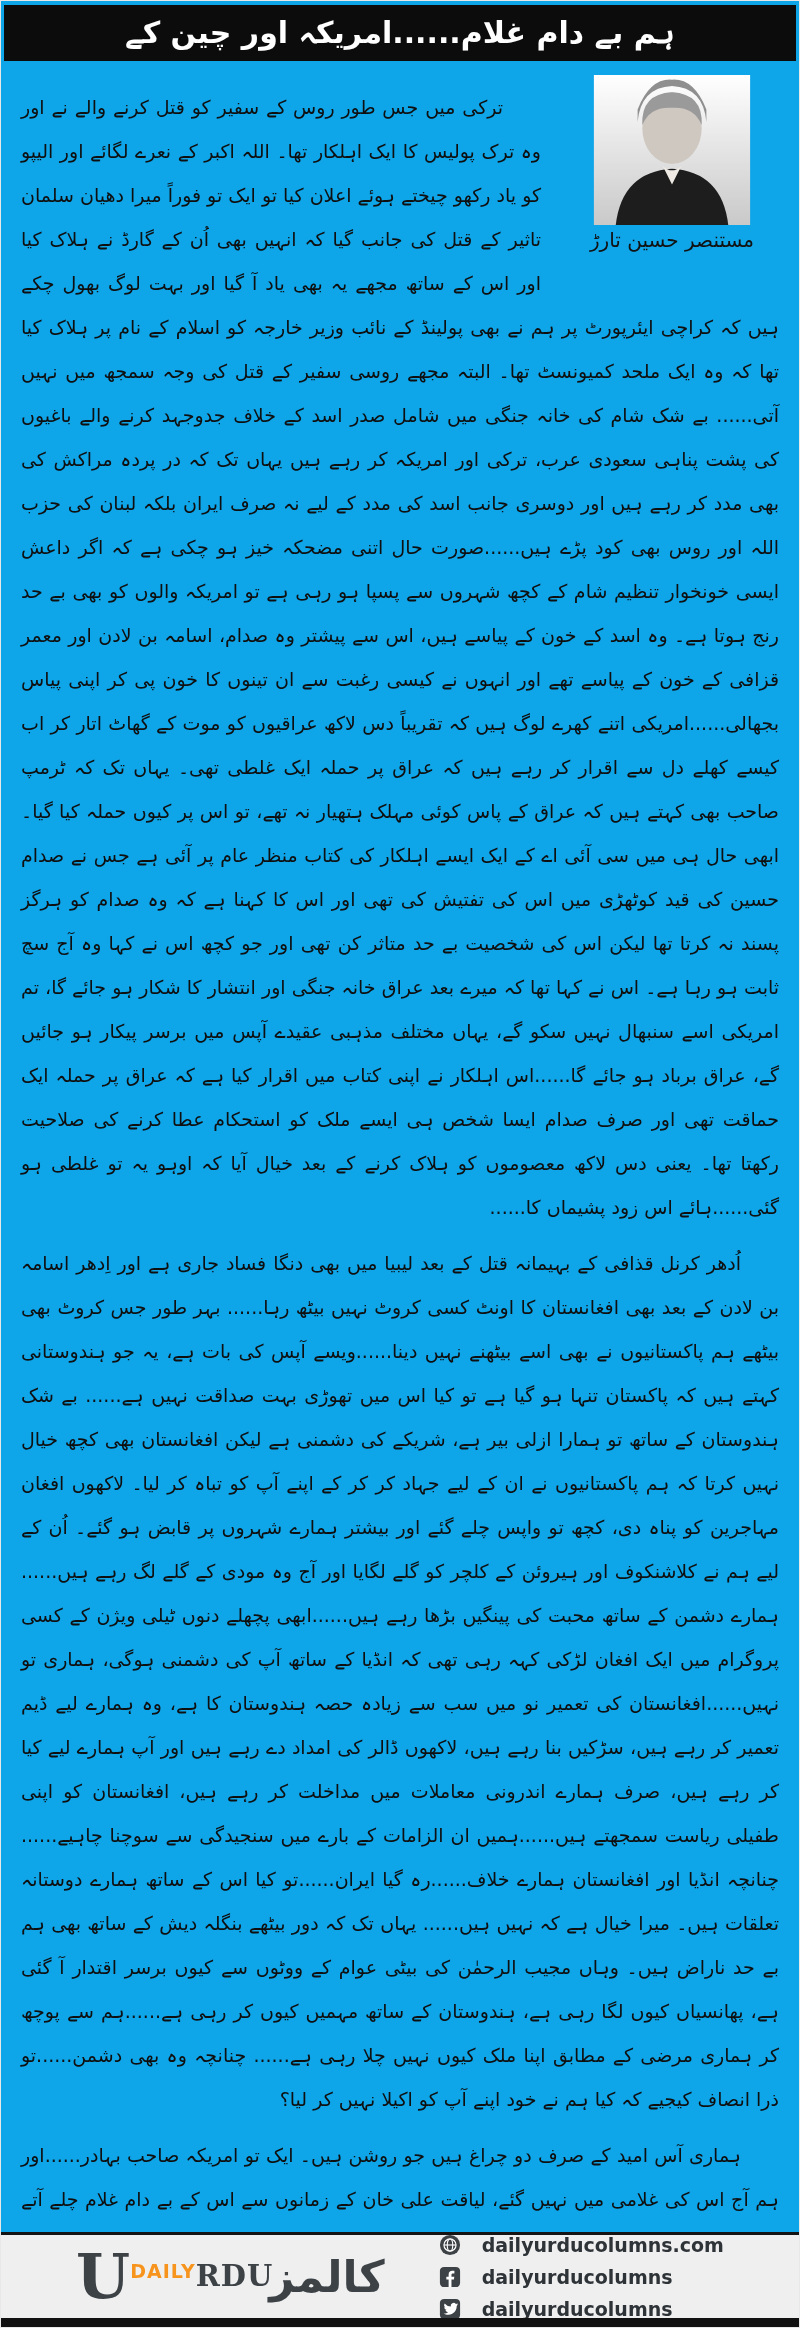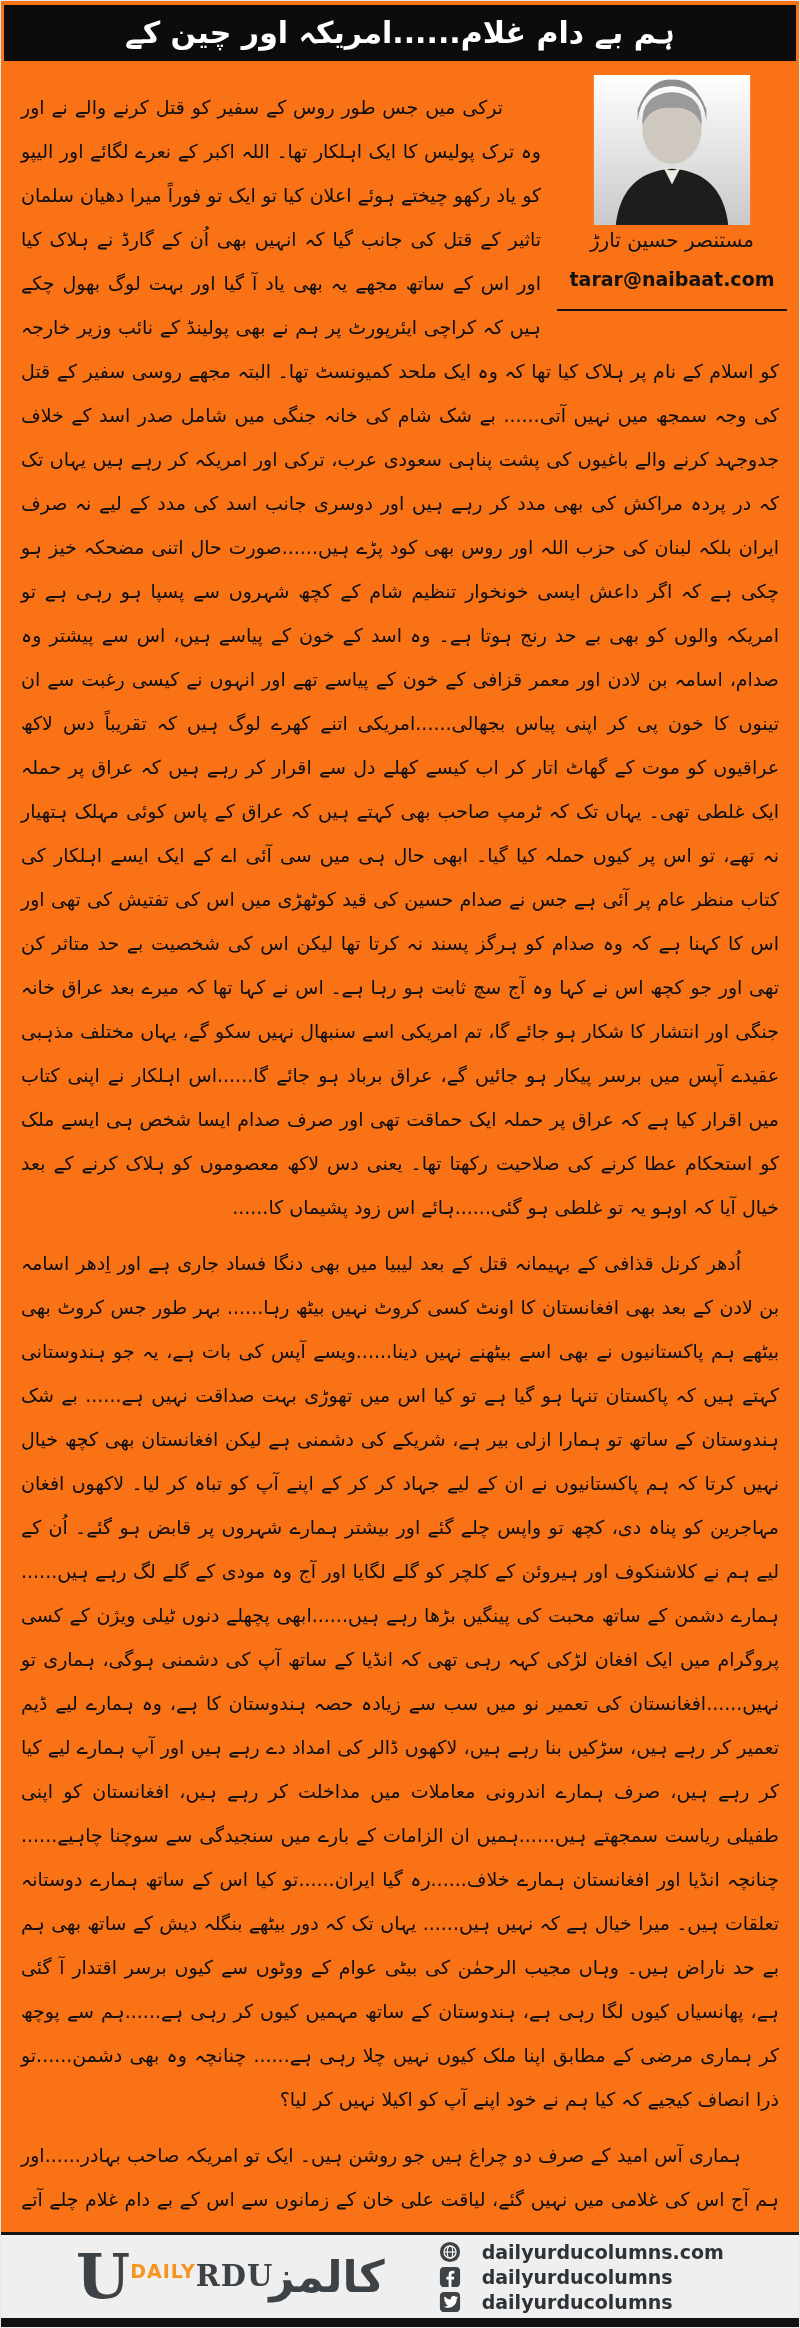--- a/index.html
+++ b/index.html
@@ -1,18 +1,18 @@
 <!DOCTYPE html>
 <html lang="ur"><head>
 <meta charset="utf-8">
 <style>
   * { margin:0; padding:0; box-sizing:border-box; }
   body { background:#ffffff; font-family:"DejaVu Sans", sans-serif; }
   .page{
-    width:800px; height:2328px; margin:0 auto; background:#f97316;
+    width:800px; height:2328px; margin:0 auto; background:#0ea5e9;
     display:flex; flex-direction:column; border:1px solid #e8e8e8;
   }
   
   .masthead{
     background:#0c0c0c; margin:4px 3px 0 3px; height:56px; flex:0 0 auto;
     display:flex; align-items:center; justify-content:center;
   }
   .masthead h1{
     color:#ffffff; font-size:30px; font-weight:bold; direction:rtl;
     letter-spacing:0; line-height:1;
@@ -44,21 +44,21 @@
   .logo-u{
     font-family:"DejaVu Serif", serif; font-weight:bold; font-size:62px;
     color:#3d4247; line-height:0.9;
   }
   .logo-stack{ display:inline-flex; margin-right:-4px; line-height:1; }
   .logo-daily{ color:#f7941e; font-size:19px; font-weight:bold; letter-spacing:1px; }
   .logo-rdu{ color:#3d4247; font-family:"DejaVu Serif", serif; font-size:29px; font-weight:bold; letter-spacing:1px; }
   .logo-urdu{ color:#3d4247; font-size:44px; font-weight:bold; margin-right:8px; direction:rtl; }
   .social{ list-style:none; }
   .social li{
-    display:flex; align-items:center; gap:21px; margin:3px 0;
+    display:flex; align-items:center; gap:21px; margin:10px 0;
     font-size:19px; font-weight:bold; color:#2e3338; cursor:pointer;
   }
   .badge{ width:22px; height:22px; display:inline-flex; }
   .badge svg{ width:22px; height:22px; display:block; }
   .bottom-bar{ flex:0 0 auto; height:9px; background:#111111; }
 </style>
 </head>
 <body>
 
 <div class="page">
@@ -80,21 +80,20 @@
           </defs>
           <rect width="100" height="96" fill="url(#bgg)"></rect>
           <path d="M28 30 Q30 8 50 7 Q70 8 72 30 L72 22 Q64 2 50 3 Q36 2 28 22 Z" fill="#8f8f8f"></path>
           <ellipse cx="50" cy="34" rx="19" ry="23" fill="#cfc8c1"></ellipse>
           <path d="M31 32 Q30 12 50 11 Q70 12 69 32 Q64 20 50 21 Q36 20 31 32 Z" fill="#9a9a9a"></path>
           <path d="M14 96 Q18 62 50 60 Q82 62 86 96 Z" fill="#1d1d1d"></path>
           <path d="M44 58 L50 70 L56 58 Q50 64 44 58 Z" fill="#efeae4"></path>
         </svg>
       </div>
       <div class="auth-name">مستنصر حسین تارڑ</div>
-      <a class="email" href="#">tarar@naibaat.com</a>
     </aside>
 
     <p>ترکی میں جس طور روس کے سفیر کو قتل کرنے والے نے اور وہ ترک پولیس کا ایک اہلکار تھا۔ اللہ اکبر کے نعرے لگائے اور الیپو کو یاد رکھو چیختے ہوئے اعلان کیا تو ایک تو فوراً میرا دھیان سلمان تاثیر کے قتل کی جانب گیا کہ انہیں بھی اُن کے گارڈ نے ہلاک کیا اور اس کے ساتھ مجھے یہ بھی یاد آ گیا اور بہت لوگ بھول چکے ہیں کہ کراچی ایئرپورٹ پر ہم نے بھی پولینڈ کے نائب وزیر خارجہ کو اسلام کے نام پر ہلاک کیا تھا کہ وہ ایک ملحد کمیونسٹ تھا۔ البتہ مجھے روسی سفیر کے قتل کی وجہ سمجھ میں نہیں آتی...... بے شک شام کی خانہ جنگی میں شامل صدر اسد کے خلاف جدوجہد کرنے والے باغیوں کی پشت پناہی سعودی عرب، ترکی اور امریکہ کر رہے ہیں یہاں تک کہ در پردہ مراکش کی بھی مدد کر رہے ہیں اور دوسری جانب اسد کی مدد کے لیے نہ صرف ایران بلکہ لبنان کی حزب اللہ اور روس بھی کود پڑے ہیں......صورت حال اتنی مضحکہ خیز ہو چکی ہے کہ اگر داعش ایسی خونخوار تنظیم شام کے کچھ شہروں سے پسپا ہو رہی ہے تو امریکہ والوں کو بھی بے حد رنج ہوتا ہے۔ وہ اسد کے خون کے پیاسے ہیں، اس سے پیشتر وہ صدام، اسامہ بن لادن اور معمر قزافی کے خون کے پیاسے تھے اور انہوں نے کیسی رغبت سے ان تینوں کا خون پی کر اپنی پیاس بجھالی......امریکی اتنے کھرے لوگ ہیں کہ تقریباً دس لاکھ عراقیوں کو موت کے گھاٹ اتار کر اب کیسے کھلے دل سے اقرار کر رہے ہیں کہ عراق پر حملہ ایک غلطی تھی۔ یہاں تک کہ ٹرمپ صاحب بھی کہتے ہیں کہ عراق کے پاس کوئی مہلک ہتھیار نہ تھے، تو اس پر کیوں حملہ کیا گیا۔ ابھی حال ہی میں سی آئی اے کے ایک ایسے اہلکار کی کتاب منظر عام پر آئی ہے جس نے صدام حسین کی قید کوٹھڑی میں اس کی تفتیش کی تھی اور اس کا کہنا ہے کہ وہ صدام کو ہرگز پسند نہ کرتا تھا لیکن اس کی شخصیت بے حد متاثر کن تھی اور جو کچھ اس نے کہا وہ آج سچ ثابت ہو رہا ہے۔ اس نے کہا تھا کہ میرے بعد عراق خانہ جنگی اور انتشار کا شکار ہو جائے گا، تم امریکی اسے سنبھال نہیں سکو گے، یہاں مختلف مذہبی عقیدے آپس میں برسر پیکار ہو جائیں گے، عراق برباد ہو جائے گا......اس اہلکار نے اپنی کتاب میں اقرار کیا ہے کہ عراق پر حملہ ایک حماقت تھی اور صرف صدام ایسا شخص ہی ایسے ملک کو استحکام عطا کرنے کی صلاحیت رکھتا تھا۔ یعنی دس لاکھ معصوموں کو ہلاک کرنے کے بعد خیال آیا کہ اوہو یہ تو غلطی ہو گئی......ہائے اس زود پشیماں کا......</p>
     <p>اُدھر کرنل قذافی کے بہیمانہ قتل کے بعد لیبیا میں بھی دنگا فساد جاری ہے اور اِدھر اسامہ بن لادن کے بعد بھی افغانستان کا اونٹ کسی کروٹ نہیں بیٹھ رہا...... بہر طور جس کروٹ بھی بیٹھے ہم پاکستانیوں نے بھی اسے بیٹھنے نہیں دینا......ویسے آپس کی بات ہے، یہ جو ہندوستانی کہتے ہیں کہ پاکستان تنہا ہو گیا ہے تو کیا اس میں تھوڑی بہت صداقت نہیں ہے...... بے شک ہندوستان کے ساتھ تو ہمارا ازلی بیر ہے، شریکے کی دشمنی ہے لیکن افغانستان بھی کچھ خیال نہیں کرتا کہ ہم پاکستانیوں نے ان کے لیے جہاد کر کر کے اپنے آپ کو تباہ کر لیا۔ لاکھوں افغان مہاجرین کو پناہ دی، کچھ تو واپس چلے گئے اور بیشتر ہمارے شہروں پر قابض ہو گئے۔ اُن کے لیے ہم نے کلاشنکوف اور ہیروئن کے کلچر کو گلے لگایا اور آج وہ مودی کے گلے لگ رہے ہیں...... ہمارے دشمن کے ساتھ محبت کی پینگیں بڑھا رہے ہیں......ابھی پچھلے دنوں ٹیلی ویژن کے کسی پروگرام میں ایک افغان لڑکی کہہ رہی تھی کہ انڈیا کے ساتھ آپ کی دشمنی ہوگی، ہماری تو نہیں......افغانستان کی تعمیر نو میں سب سے زیادہ حصہ ہندوستان کا ہے، وہ ہمارے لیے ڈیم تعمیر کر رہے ہیں، سڑکیں بنا رہے ہیں، لاکھوں ڈالر کی امداد دے رہے ہیں اور آپ ہمارے لیے کیا کر رہے ہیں، صرف ہمارے اندرونی معاملات میں مداخلت کر رہے ہیں، افغانستان کو اپنی طفیلی ریاست سمجھتے ہیں......ہمیں ان الزامات کے بارے میں سنجیدگی سے سوچنا چاہیے...... چنانچہ انڈیا اور افغانستان ہمارے خلاف......رہ گیا ایران......تو کیا اس کے ساتھ ہمارے دوستانہ تعلقات ہیں۔ میرا خیال ہے کہ نہیں ہیں...... یہاں تک کہ دور بیٹھے بنگلہ دیش کے ساتھ بھی ہم بے حد ناراض ہیں۔ وہاں مجیب الرحمٰن کی بیٹی عوام کے ووٹوں سے کیوں برسر اقتدار آ گئی ہے، پھانسیاں کیوں لگا رہی ہے، ہندوستان کے ساتھ مہمیں کیوں کر رہی ہے......ہم سے پوچھ کر ہماری مرضی کے مطابق اپنا ملک کیوں نہیں چلا رہی ہے...... چنانچہ وہ بھی دشمن......تو ذرا انصاف کیجیے کہ کیا ہم نے خود اپنے آپ کو اکیلا نہیں کر لیا؟</p>
     <p>ہماری آس امید کے صرف دو چراغ ہیں جو روشن ہیں۔ ایک تو امریکہ صاحب بہادر......اور ہم آج اس کی غلامی میں نہیں گئے، لیاقت علی خان کے زمانوں سے اس کے بے دام غلام چلے آتے ہیں۔ ہم اس کی خوشنودی کی خاطر سیٹو اور سنٹو کے مسلم کش اتحاد میں شامل ہوئے......اپنے اونٹوں کے گلوں میں “تھینک یو امریکہ” کی تختیاں آویزاں کیں۔ پشاور کی بڈا بیر بیس سے امریکی جاسوسی طیارے یوٹو اڑا کر سوویت یونین کی جاسوسی کی۔ افغانستان پر حملے کے لیے پاکستان کی سرزمین سے امریکی جنگی طیارے اڑائے اور اس کے باوجود ہم سے شکایت ہے بے وفائی کی......“ڈومور” کی دھمکیاں ہیں۔</p>
 
   </main>
 
   <footer class="site-footer">
 

